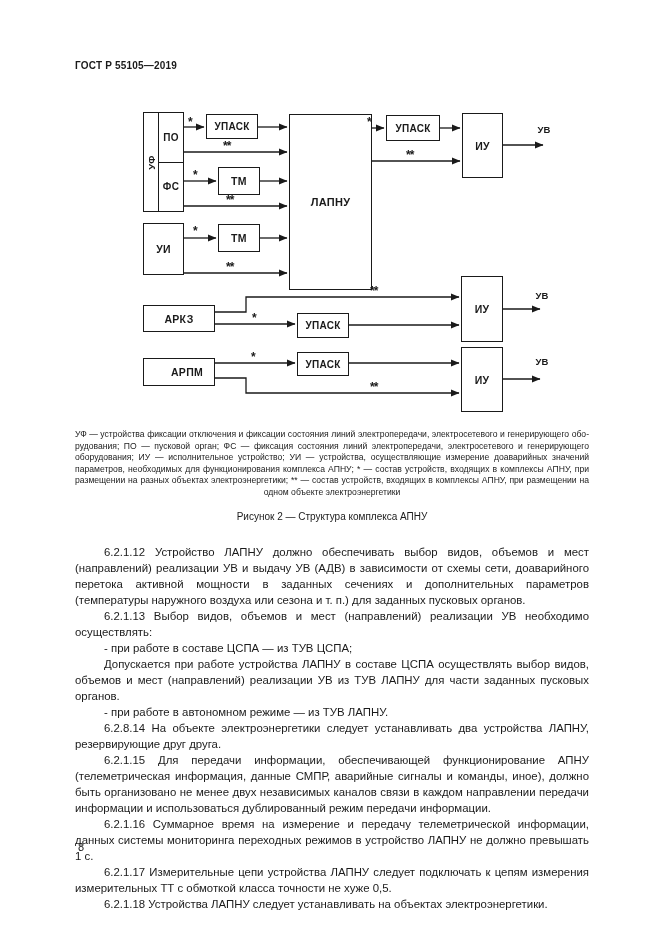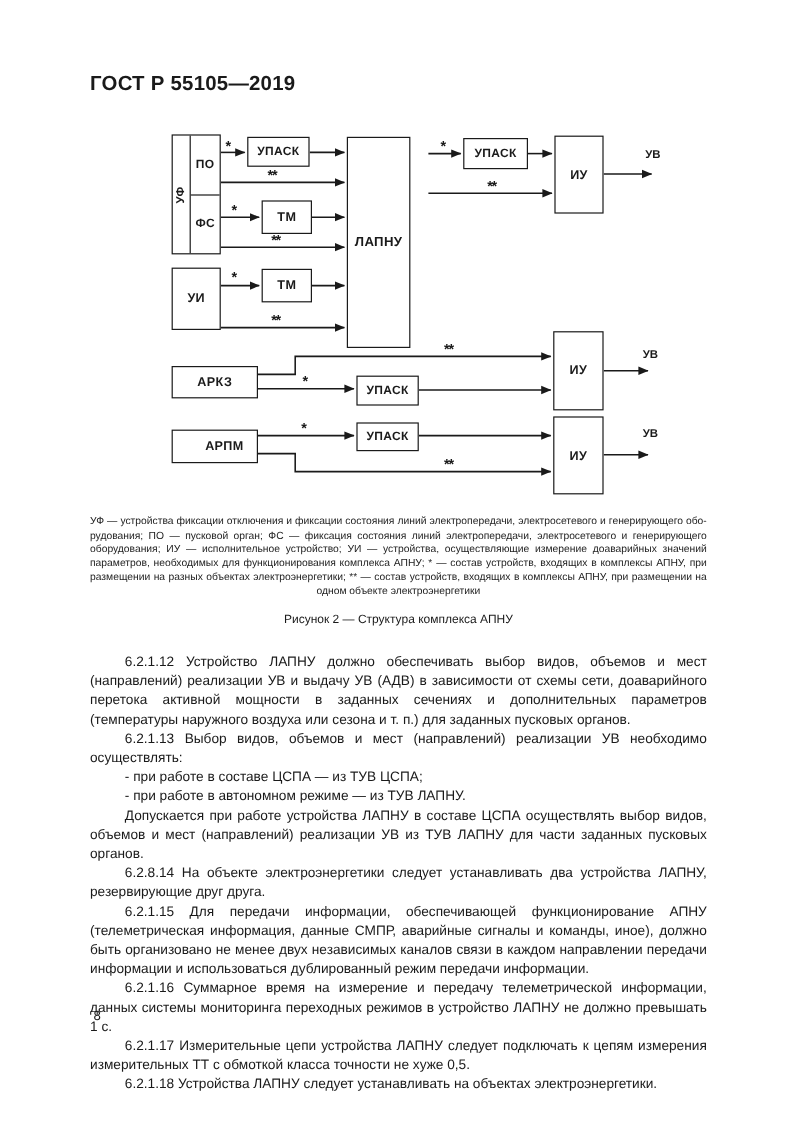--- a/index.html
+++ b/index.html
@@ -1,40 +1,40 @@
 <!DOCTYPE html>
 <html lang="ru"><head>
 <meta charset="utf-8">
 <style>
   html,body{margin:0;padding:0;background:#ffffff;}
   body{width:661px;height:935px;font-family:"Liberation Sans",sans-serif;color:#1a1a1a;
        -webkit-font-smoothing:antialiased;}
   .page{position:relative;width:661px;height:935px;background:#fff;overflow:hidden;}
 
-  .doc-header{position:absolute;left:75px;top:60px;font-size:17px;font-weight:bold;letter-spacing:.2px;}
+  .doc-header{position:absolute;left:75px;top:60px;font-size:10px;font-weight:bold;letter-spacing:.2px;}
   .page-number{position:absolute;left:78px;top:841px;font-size:11px;}
 
   
   .fig-title{position:absolute;left:143px;top:89px;width:402px;text-align:center;
              font-size:9px;font-weight:bold;}
   .connectors{position:absolute;left:0;top:0;width:661px;height:935px;pointer-events:none;}
   .dbox{position:absolute;border:1.5px solid #1a1a1a;background:#fff;box-sizing:border-box;
         display:flex;align-items:center;justify-content:center;
         font-weight:bold;font-size:10.5px;letter-spacing:.3px;}
   .b-uf   {left:143px;top:112px;width:41px;height:100px;padding:0;align-items:stretch;justify-content:flex-start;}
   .uf-strip{width:14px;border-right:1.5px solid #1a1a1a;display:flex;align-items:center;justify-content:center;}
   .uf-label{transform:rotate(-90deg);font-size:9.5px;font-weight:bold;}
   .uf-cells{flex:1;display:flex;flex-direction:column;}
   .uf-cell{flex:1;display:flex;align-items:center;justify-content:center;font-size:10px;font-weight:bold;}
   .uf-cell-top{border-bottom:1.5px solid #1a1a1a;}
   .b-upask1{left:206px;top:114px;width:52px;height:25px;font-size:10px;}
   .b-tm1  {left:218px;top:167px;width:42px;height:28px;}
   .b-tm2  {left:218px;top:224px;width:42px;height:28px;}
   .b-ui   {left:143px;top:223px;width:41px;height:52px;}
-  .b-lapnu{left:289px;top:114px;width:53px;height:176px;font-size:11px;}
+  .b-lapnu{left:289px;top:114px;width:83px;height:176px;font-size:11px;}
   .b-upask2{left:386px;top:115px;width:54px;height:26px;font-size:10px;}
   .b-iu1  {left:462px;top:113px;width:41px;height:65px;}
   .b-arkz {left:143px;top:305px;width:72px;height:27px;}
   .b-upask3{left:297px;top:313px;width:52px;height:25px;font-size:10px;}
   .b-iu2  {left:461px;top:276px;width:42px;height:66px;}
   .b-arpm {left:143px;top:358px;width:72px;height:28px;padding-left:16px;}
   .b-upask4{left:297px;top:352px;width:52px;height:24px;font-size:10px;}
   .b-iu3  {left:461px;top:347px;width:42px;height:65px;}
 
   .star{position:absolute;font-weight:bold;font-size:12px;line-height:10px;letter-spacing:-1px;}
@@ -135,22 +135,22 @@
   <span class="uv uv2">УВ</span>
   <span class="uv uv3">УВ</span>
 
   <div class="legend">УФ — устройства фиксации отключения и фиксации состояния линий электропередачи, электросетевого и генерирующего обо­рудования; ПО — пусковой орган; ФС — фиксация состояния линий электропередачи, электросетевого и генерирующего обору­дования; ИУ — исполнительное устройство; УИ — устройства, осуществляющие измерение доаварийных значений параметров, необходимых для функционирования комплекса АПНУ; * — состав устройств, входящих в комплексы АПНУ, при размещении на разных объектах электроэнергетики; ** — состав устройств, входящих в комплексы АПНУ, при размещении на одном объекте электроэнергетики</div>
   <div class="caption">Рисунок 2 — Структура комплекса АПНУ</div>
 
   <div class="body-text">
     <p>6.2.1.12 Устройство ЛАПНУ должно обеспечивать выбор видов, объемов и мест (направлений) реализации УВ и выдачу УВ (АДВ) в зависимости от схемы сети, доаварийного перетока активной мощ­ности в заданных сечениях и дополнительных параметров (температуры наружного воздуха или сезона и т. п.) для заданных пусковых органов.</p>
     <p>6.2.1.13 Выбор видов, объемов и мест (направлений) реализации УВ необходимо осуществлять:</p>
     <p>- при работе в составе ЦСПА — из ТУВ ЦСПА;</p>
+    <p>Допускается при работе устройства ЛАПНУ в составе ЦСПА осуществлять выбор видов, объемов и мест (направлений) реализации УВ из ТУВ ЛАПНУ для части заданных пусковых органов.</p>
     <p>- при работе в автономном режиме — из ТУВ ЛАПНУ.</p>
-    <p>Допускается при работе устройства ЛАПНУ в составе ЦСПА осуществлять выбор видов, объемов и мест (направлений) реализации УВ из ТУВ ЛАПНУ для части заданных пусковых органов.</p>
     <p>6.2.8.14 На объекте электроэнергетики следует устанавливать два устройства ЛАПНУ, резервиру­ющие друг друга.</p>
     <p>6.2.1.15 Для передачи информации, обеспечивающей функционирование АПНУ (телеметриче­ская информация, данные СМПР, аварийные сигналы и команды, иное), должно быть организовано не менее двух независимых каналов связи в каждом направлении передачи информации и использовать­ся дублированный режим передачи информации.</p>
     <p>6.2.1.16 Суммарное время на измерение и передачу телеметрической информации, данных си­стемы мониторинга переходных режимов в устройство ЛАПНУ не должно превышать 1 с.</p>
     <p>6.2.1.17 Измерительные цепи устройства ЛАПНУ следует подключать к цепям измерения измери­тельных ТТ с обмоткой класса точности не хуже 0,5.</p>
     <p>6.2.1.18 Устройства ЛАПНУ следует устанавливать на объектах электроэнергетики.</p>
   </div>
 
   <div class="page-number">8</div>
 
 </div>

